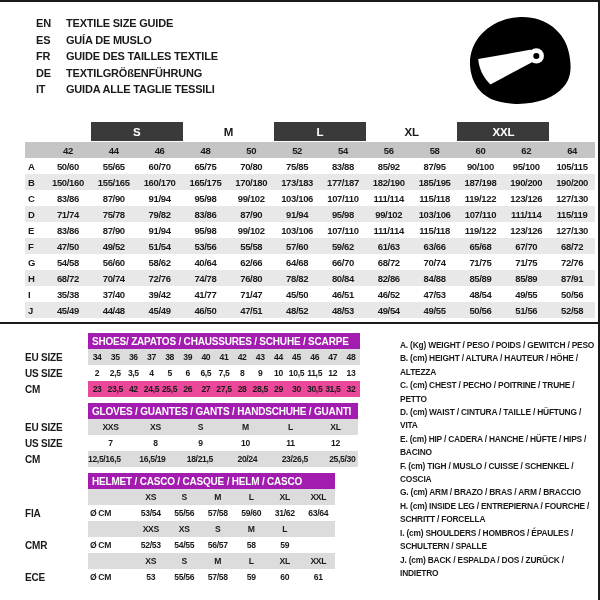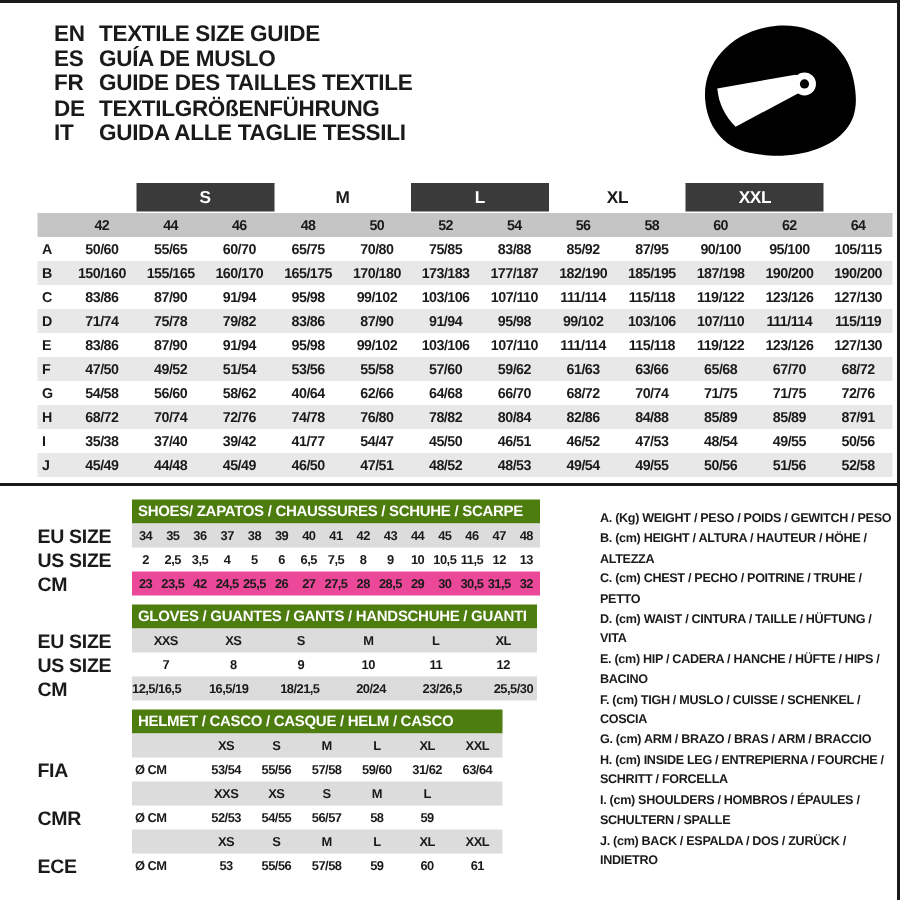--- a/index.html
+++ b/index.html
@@ -4,21 +4,21 @@
 <style>
   html, body { margin:0; padding:0; background:#ffffff; }
   .page {
     position:relative; width:600px; height:600px; background:#fff;
     box-sizing:border-box; border-top:2px solid #1a1a1a; border-right:2px solid #1a1a1a;
     font-family:"Liberation Sans", sans-serif; font-weight:bold; color:#1a1a1a;
     overflow:hidden;
   }
   
   .langs { position:absolute; top:13px; left:36px; }
-  .lang-row { display:flex; font-size:15px; line-height:16.5px; letter-spacing:-0.2px; }
+  .lang-row { display:flex; font-size:11px; line-height:16.5px; letter-spacing:-0.2px; }
   .lang-code { width:30px; }
   
   .helmet-logo { position:absolute; top:6px; right:14px; width:128px; height:102px; }
   
   .main-table { position:absolute; top:120px; left:25px; width:570px; }
   .grid-row { display:grid; grid-template-columns:20px repeat(12, 1fr); align-items:center; }
   .group-row { height:19px; margin-bottom:1px; }
   .group-cell { height:19px; display:flex; align-items:center; justify-content:center;
                 font-size:11.5px; letter-spacing:-0.2px; }
   .group-cell.dark { background:#3a3a3a; color:#fff; }
@@ -28,25 +28,25 @@
   .cell { font-size:9.5px; letter-spacing:-0.35px; text-align:center; white-space:nowrap; }
   .cell.row-label { text-align:left; padding-left:3px; }
   
   .separator { position:absolute; top:320px; left:0; width:600px; height:2px; background:#1a1a1a; }
   
   .sub-tables { position:absolute; top:331px; left:25px; }
   .sub-table { display:grid; grid-template-columns:63px 1fr; margin-bottom:6px; }
   .sub-table.w-shoes  { width:335px; }
   .sub-table.w-gloves { width:333px; }
   .sub-table.w-helmet { width:310px; }
-  .sub-title { grid-column:2; height:16px; background:#4d7c0f; color:#fff;
+  .sub-title { grid-column:2; height:16px; background:#a21caf; color:#fff;
                font-size:10px; letter-spacing:-0.2px; display:flex; align-items:center;
                padding-left:4px; white-space:nowrap; }
   .sub-row { display:contents; }
-  .sub-label { font-size:13px; letter-spacing:-0.2px; display:flex; align-items:center; height:16px; }
+  .sub-label { font-size:10px; letter-spacing:-0.2px; display:flex; align-items:center; height:16px; }
   .sub-cells { display:grid; align-items:center; height:16px; }
   .sub-cells.shaded { background:#dcdcdc; }
   .sub-cells .cell { font-size:8.6px; letter-spacing:-0.35px; }
   .cols-shoes  { grid-template-columns:repeat(15, 1fr); }
   .cols-gloves { grid-template-columns:repeat(6, 1fr); }
   .cols-helmet { grid-template-columns:46px repeat(6, 1fr); }
   .cols-helmet .cell.unit { text-align:left; padding-left:2px; }
   
   .legend { position:absolute; top:337px; left:400px; width:198px; }
   .legend-item { font-size:8.4px; line-height:13.4px; letter-spacing:-0.2px; }
@@ -231,21 +231,21 @@
           <div class="cell">85/89</div>
           <div class="cell">85/89</div>
           <div class="cell">87/91</div>
         </div>
         <div class="grid-row data-row">
           <div class="cell row-label">I</div>
           <div class="cell">35/38</div>
           <div class="cell">37/40</div>
           <div class="cell">39/42</div>
           <div class="cell">41/77</div>
-          <div class="cell">54/47</div>
+          <div class="cell">71/47</div>
           <div class="cell">45/50</div>
           <div class="cell">46/51</div>
           <div class="cell">46/52</div>
           <div class="cell">47/53</div>
           <div class="cell">48/54</div>
           <div class="cell">49/55</div>
           <div class="cell">50/56</div>
         </div>
         <div class="grid-row data-row shaded" style="background: rgb(232, 232, 232);">
           <div class="cell row-label">J</div>

